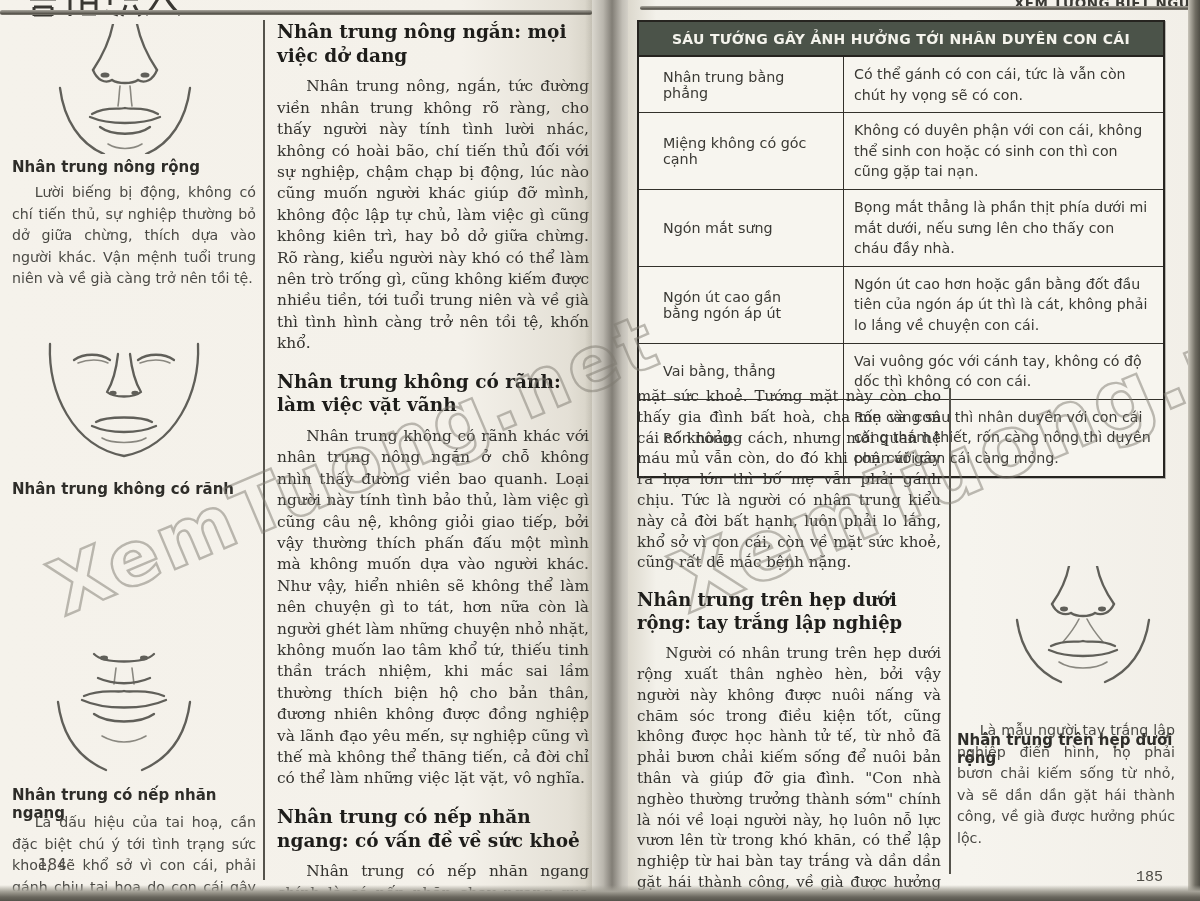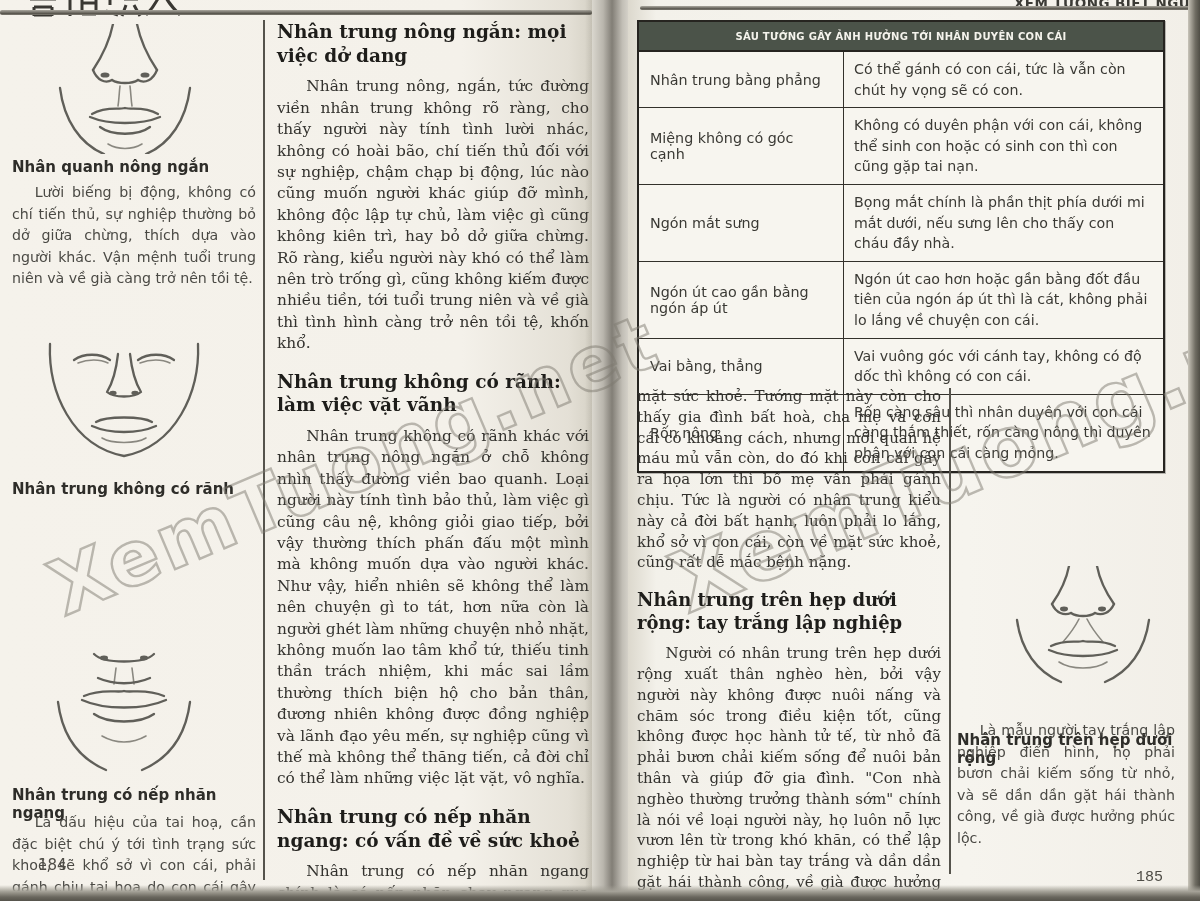--- a/index.html
+++ b/index.html
@@ -65,27 +65,27 @@
   .col-cont p{font-size:15px; line-height:20.8px;}
   .col-cont h2{font-size:18px;}
   
   .phys-table{
     position:absolute; left:637px; top:20px; width:524px;
     border:2.5px solid #262420; background:#f7f5ef;
     font-family:"DejaVu Sans",sans-serif; box-shadow:1px 1px 0 rgba(0,0,0,.25);
   }
   .phys-table .t-header{
     background:var(--table-header-bg,#4b5349); color:#f4f3ec; font-weight:bold;
-    font-size:10px; text-align:center; padding:9px 6px 8px; letter-spacing:.3px;
+    font-size:14px; text-align:center; padding:9px 6px 8px; letter-spacing:.3px;
     border-bottom:2px solid #262420;
   }
   .t-row{display:grid; grid-template-columns:205px 1fr; border-bottom:1.5px solid #33312b;}
   .t-row:last-child{border-bottom:none;}
   .t-label{
-    border-right:1.5px solid #33312b; padding:8px 11px; font-size:14.3px; color:#3a3934;
+    border-right:1.5px solid #33312b; padding:8px 24px; font-size:14.3px; color:#3a3934;
     display:flex; align-items:center;
   }
   .t-value{padding:7px 10px; font-size:14.2px; line-height:1.45; color:#3a3934;}
   
   .fig-caption-r{left:957px; top:694px;margin-top:37px;}
   .fig-desc-r{left:957px; top:720px; width:218px;}
   
   .pagenum{
     position:absolute; font-family:"DejaVu Sans",sans-serif; font-size:15px; color:#4e4c46;
   }
@@ -133,21 +133,21 @@
         <ellipse cx="111" cy="51" rx="4.5" ry="2.6" fill="#605f59"></ellipse>
         <path class="sk-soft" d="M86,62 C85,70 85,76 84,82 M96,62 C97,70 97,76 98,82"></path>
         <path class="sk" d="M58,90 C72,82 84,86 91,84 C98,86 110,82 124,90"></path>
         <path class="sk" d="M56,93 C75,101 107,101 126,93"></path>
         <path class="sk" d="M66,103 C78,112 104,112 116,103"></path>
         <path class="sk-soft" d="M74,120 C84,126 98,126 108,120"></path>
         <path class="sk" d="M26,64 C30,96 46,120 70,130"></path>
         <path class="sk" d="M156,64 C152,96 136,120 112,130"></path>
       </svg>
     </div>
-    <div class="fig-caption" style="left:12px; top:158px;">Nhân quanh nông ngắn</div>
+    <div class="fig-caption" style="left:12px; top:158px;">Nhân trung nông rộng</div>
     <div class="fig-desc" style="left:12px; top:182px;">Lười biếng bị động, không có chí tiến thủ, sự nghiệp thường bỏ dở giữa chừng, thích dựa vào người khác. Vận mệnh tuổi trung niên và về già càng trở nên tồi tệ.</div>
 
     <div class="figure-sketch" style="left:30px; top:336px;">
       <svg width="188" height="132" viewBox="0 0 188 132">
         <path class="sk" d="M20,8 C18,56 42,110 94,120 C146,110 170,56 168,8"></path>
         <path class="sk" d="M44,24 C54,17 70,17 80,24"></path>
         <path class="sk" d="M108,24 C118,17 134,17 144,24"></path>
         <path class="sk-soft" d="M48,27 C58,23 70,23 78,27 M110,27 C120,23 132,23 140,27"></path>
         <path class="sk" d="M88,18 C86,36 82,48 77,56 C84,62 104,62 111,56 C106,48 102,36 100,18"></path>
         <ellipse cx="83" cy="57" rx="3.6" ry="2.2" fill="#605f59"></ellipse>
@@ -202,21 +202,21 @@
     <div class="t-row">
       <div class="t-label">Nhân trung bằng phẳng</div>
       <div class="t-value">Có thể gánh có con cái, tức là vẫn còn chút hy vọng sẽ có con.</div>
     </div>
     <div class="t-row">
       <div class="t-label">Miệng không có góc cạnh</div>
       <div class="t-value">Không có duyên phận với con cái, không thể sinh con hoặc có sinh con thì con cũng gặp tai nạn.</div>
     </div>
     <div class="t-row">
       <div class="t-label">Ngón mắt sưng</div>
-      <div class="t-value">Bọng mắt chính là phần thịt phía dưới mi mắt dưới, nếu sưng lên cho thấy con cháu đầy nhà.</div>
+      <div class="t-value">Bọng mắt thẳng là phần thịt phía dưới mi mắt dưới, nếu sưng lên cho thấy con cháu đầy nhà.</div>
     </div>
     <div class="t-row">
       <div class="t-label">Ngón út cao gần bằng ngón áp út</div>
       <div class="t-value">Ngón út cao hơn hoặc gần bằng đốt đầu tiên của ngón áp út thì là cát, không phải lo lắng về chuyện con cái.</div>
     </div>
     <div class="t-row">
       <div class="t-label">Vai bằng, thẳng</div>
       <div class="t-value">Vai vuông góc với cánh tay, không có độ dốc thì không có con cái.</div>
     </div>
     <div class="t-row">

